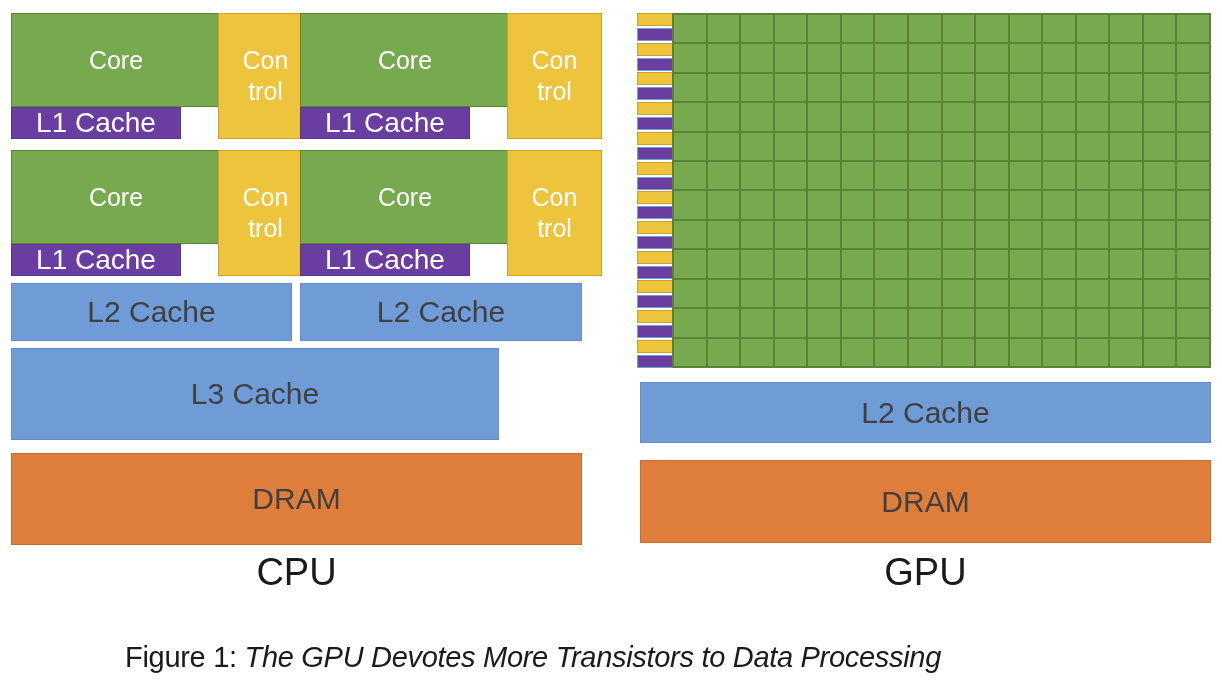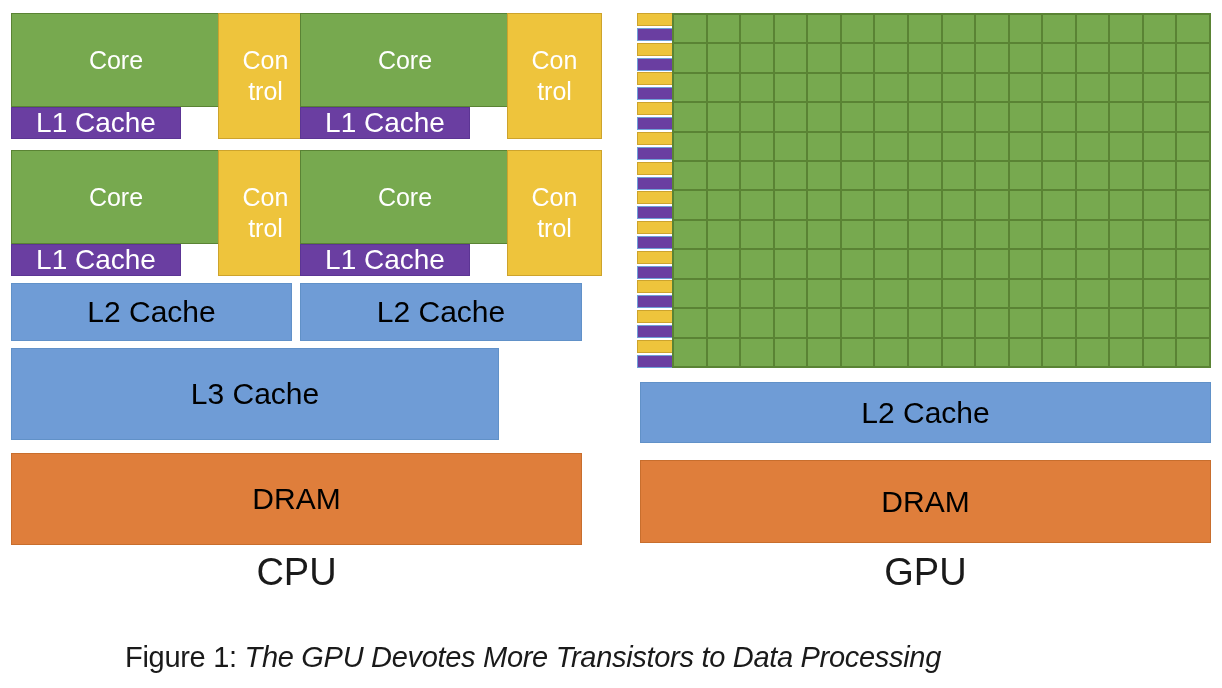--- a/index.html
+++ b/index.html
@@ -3,21 +3,21 @@
 <meta charset="utf-8">
 <style>
   html,body{margin:0;padding:0;background:#ffffff;}
   .page{
     position:relative;width:1222px;height:688px;background:#ffffff;
     font-family:"Liberation Sans",sans-serif;overflow:hidden;
   }
   
   .bar{
     position:absolute;box-sizing:border-box;display:flex;align-items:center;justify-content:center;
-    color:#000000;font-size:30px;
+    color:#404040;font-size:30px;
   }
   .bar-blue{background:var(--blue);border:1px solid var(--blue-border);}
   .bar-orange{background:var(--orange);border:1px solid var(--orange-border);}
   
   .quad{position:absolute;width:282px;height:126px;}
   .core-box{
     position:absolute;left:0;top:0;width:210px;height:94px;
     background:var(--green);border:1px solid var(--green-line);box-sizing:border-box;
     display:flex;align-items:center;justify-content:center;color:#fff;font-size:25px;
   }

